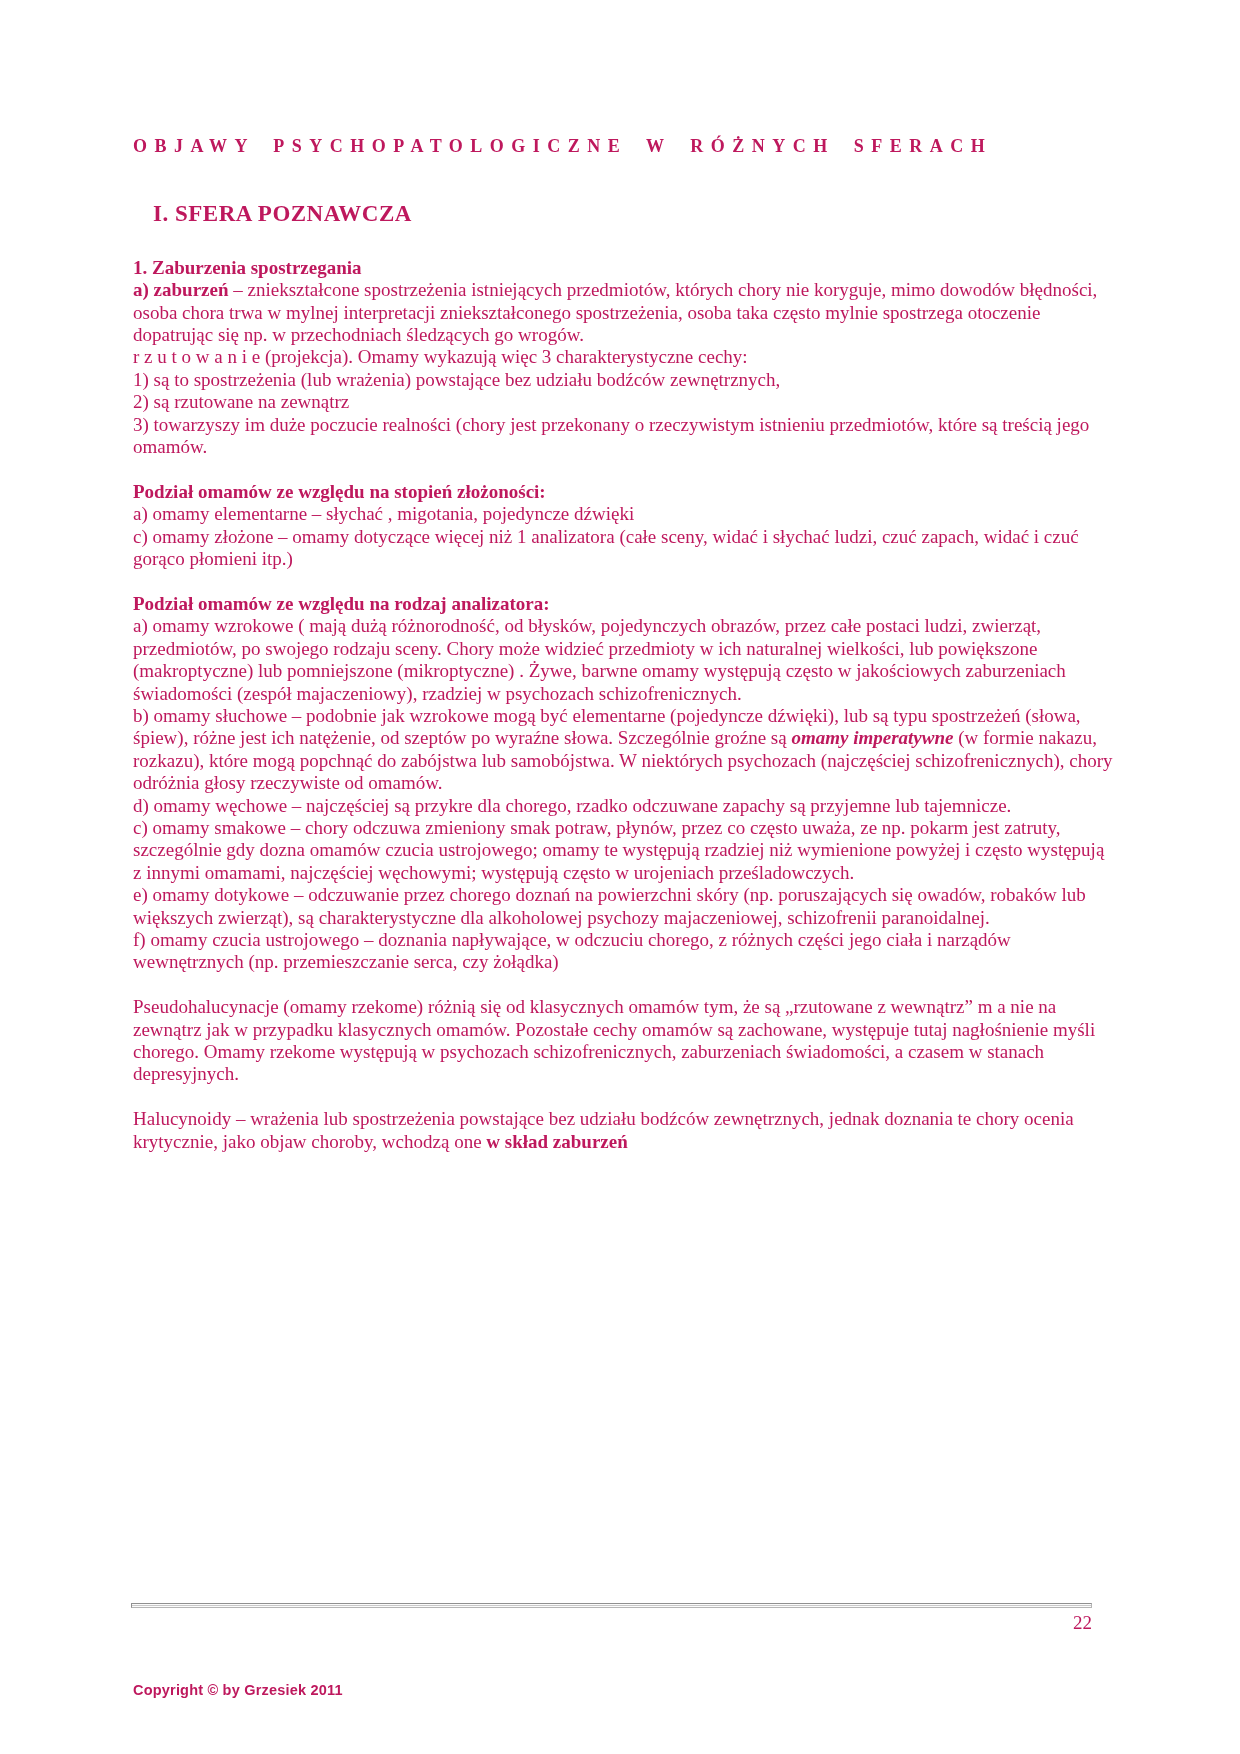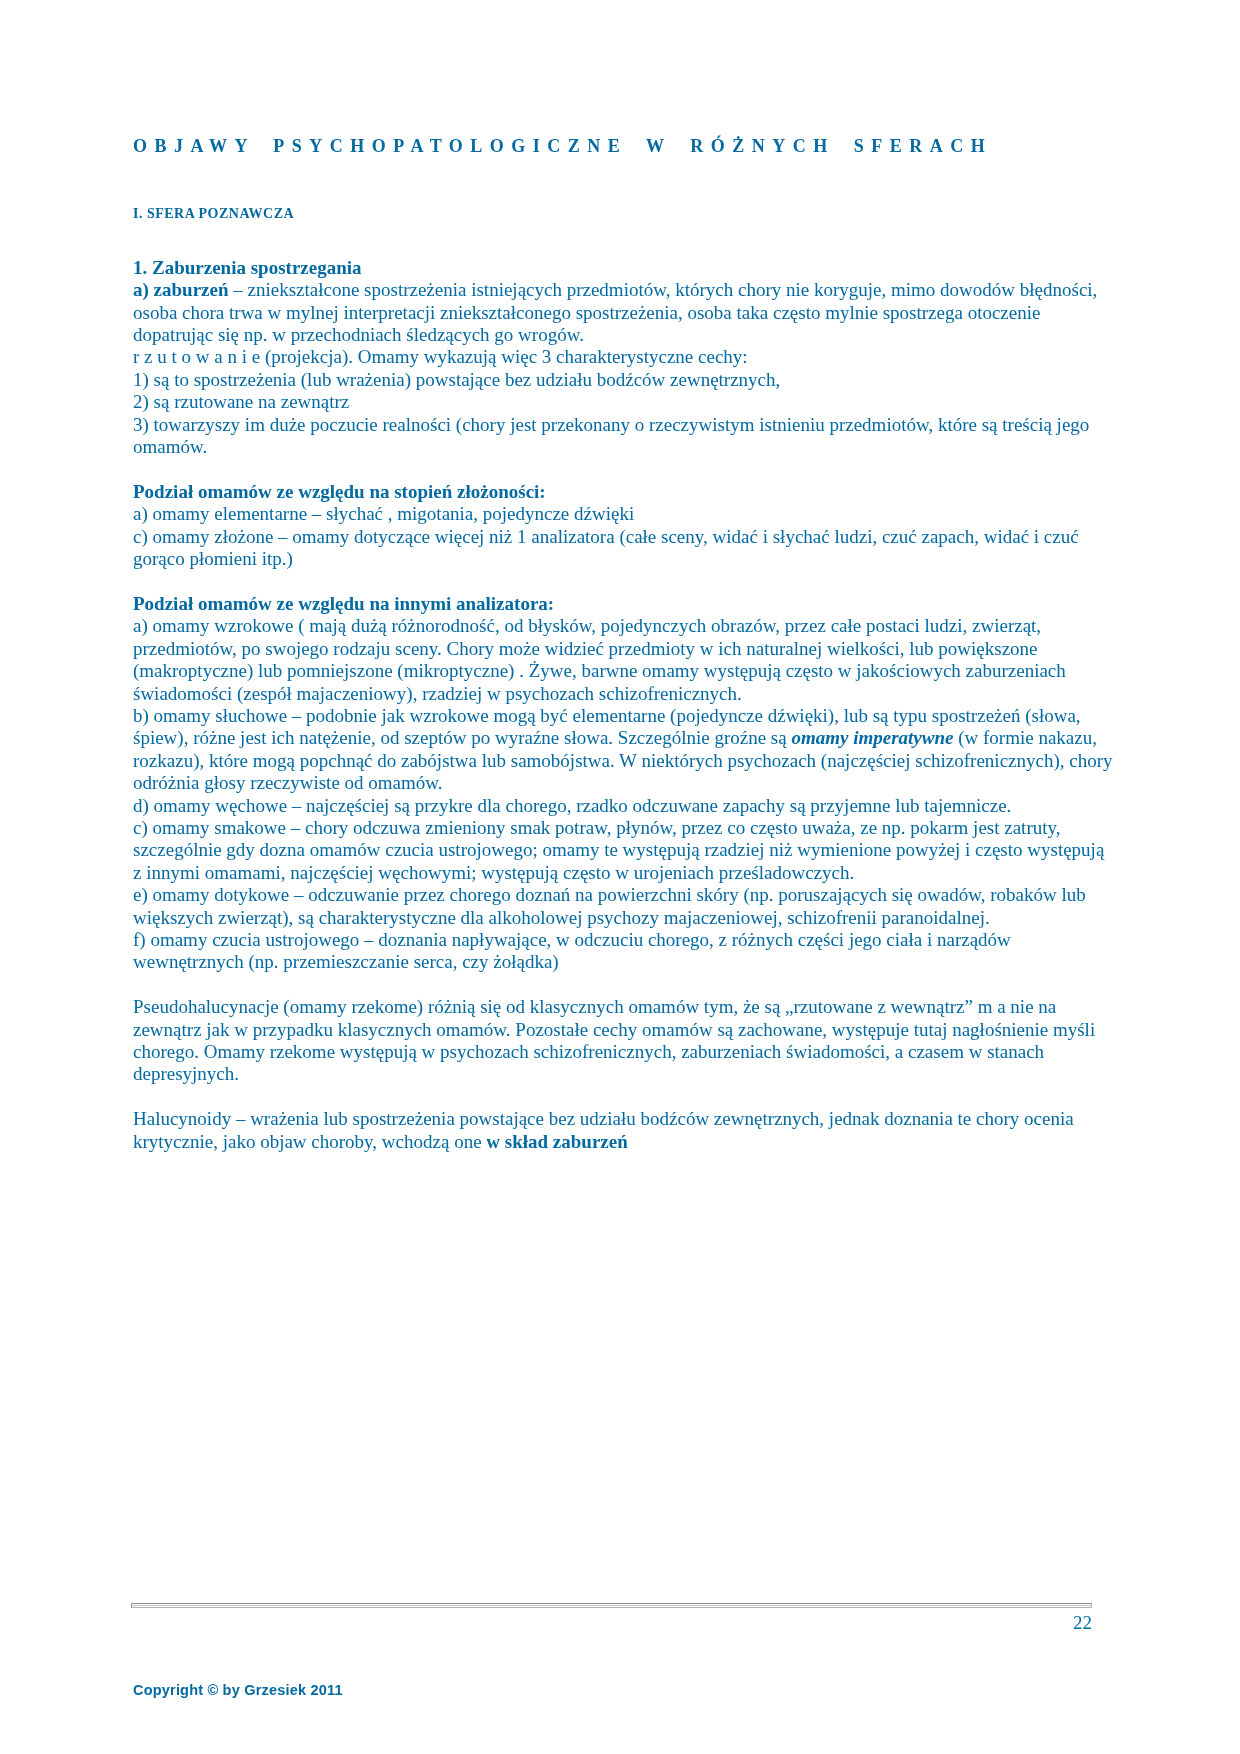--- a/index.html
+++ b/index.html
@@ -1,21 +1,21 @@
 <!DOCTYPE html>
 <html><head>
 <meta charset="utf-8">
 <style>
   html, body { margin: 0; padding: 0; background: #ffffff; }
   .page {
     position: relative;
     width: 1240px;
     height: 1754px;
     background: #ffffff;
-    color: #0369a1;
+    color: #be185d;
     font-family: "Liberation Serif", "DejaVu Serif", serif;
     overflow: hidden;
   }
   .content {
     position: absolute;
     left: 133px;
     top: 135px;
     width: 982px;
     font-size: 19px;
     line-height: 22.4px;
@@ -24,22 +24,23 @@
     font-weight: bold;
     font-size: 18px;
     letter-spacing: 7.5px;
     word-spacing: 7px;
     white-space: nowrap;
   }
   .gap-a { height: 46px; }
   .gap-b { height: 31px; }
   .doc-section {
     font-weight: bold;
-    font-size: 14px;
+    font-size: 23px;
     letter-spacing: 0.5px;
+    margin-left: 20px;
   }
   p.block { margin: 0; padding: 0; }
   p.blank { height: 22.4px; }
   p.h3 span { font-weight: bold; }
   span.bold { font-weight: bold; }
   span.italic { font-style: italic; }
   .footer-rule {
     position: absolute;
     left: 131px;
     top: 1603px;
@@ -90,21 +91,21 @@
         <p class="block body"><span class="bold">a) zaburzeń</span><span> – zniekształcone spostrzeżenia istniejących przedmiotów, których chory nie koryguje, mimo dowodów błędności, osoba chora trwa w mylnej interpretacji zniekształconego spostrzeżenia, osoba taka często mylnie spostrzega otoczenie dopatrując się np. w przechodniach śledzących go wrogów.</span></p>
         <p class="block body"><span>r z u t o w a n i e (projekcja). Omamy wykazują więc 3 charakterystyczne cechy:</span></p>
         <p class="block body"><span>1) są to spostrzeżenia (lub wrażenia) powstające bez udziału bodźców zewnętrznych,</span></p>
         <p class="block body"><span>2) są rzutowane na zewnątrz</span></p>
         <p class="block body"><span>3) towarzyszy im duże poczucie realności (chory jest przekonany o rzeczywistym istnieniu przedmiotów, które są treścią jego omamów.</span></p>
         <p class="block blank"></p>
         <p class="block h3"><span class="bold">Podział omamów ze względu na stopień złożoności:</span></p>
         <p class="block body"><span>a) omamy elementarne – słychać , migotania, pojedyncze dźwięki</span></p>
         <p class="block body"><span>c) omamy złożone – omamy dotyczące więcej niż 1 analizatora (całe sceny, widać i słychać ludzi, czuć zapach, widać i czuć gorąco płomieni itp.)</span></p>
         <p class="block blank"></p>
-        <p class="block h3"><span class="bold">Podział omamów ze względu na innymi analizatora:</span></p>
+        <p class="block h3"><span class="bold">Podział omamów ze względu na rodzaj analizatora:</span></p>
         <p class="block body"><span>a) omamy wzrokowe ( mają dużą różnorodność, od błysków, pojedynczych obrazów, przez całe postaci ludzi, zwierząt, przedmiotów, po swojego rodzaju sceny. Chory może widzieć przedmioty w ich naturalnej wielkości, lub powiększone (makroptyczne) lub pomniejszone (mikroptyczne) . Żywe, barwne omamy występują często w jakościowych zaburzeniach świadomości (zespół majaczeniowy), rzadziej w psychozach schizofrenicznych.</span></p>
         <p class="block body"><span>b) omamy słuchowe – podobnie jak wzrokowe mogą być elementarne (pojedyncze dźwięki), lub są typu spostrzeżeń (słowa, śpiew), różne jest ich natężenie, od szeptów po wyraźne słowa. Szczególnie groźne są </span><span class="bold italic">omamy imperatywne</span><span> (w formie nakazu, rozkazu), które mogą popchnąć do zabójstwa lub samobójstwa. W niektórych psychozach (najczęściej schizofrenicznych), chory odróżnia głosy rzeczywiste od omamów.</span></p>
         <p class="block body"><span>d) omamy węchowe – najczęściej są przykre dla chorego, rzadko odczuwane zapachy są przyjemne lub tajemnicze.</span></p>
         <p class="block body"><span>c) omamy smakowe – chory odczuwa zmieniony smak potraw, płynów, przez co często uważa, ze np. pokarm jest zatruty, szczególnie gdy dozna omamów czucia ustrojowego; omamy te występują rzadziej niż wymienione powyżej i często występują z innymi omamami, najczęściej węchowymi; występują często w urojeniach prześladowczych.</span></p>
         <p class="block body"><span>e) omamy dotykowe – odczuwanie przez chorego doznań na powierzchni skóry (np. poruszających się owadów, robaków lub większych zwierząt), są charakterystyczne dla alkoholowej psychozy majaczeniowej, schizofrenii paranoidalnej.</span></p>
         <p class="block body"><span>f) omamy czucia ustrojowego – doznania napływające, w odczuciu chorego, z różnych części jego ciała i narządów wewnętrznych (np. przemieszczanie serca, czy żołądka)</span></p>
         <p class="block blank"></p>
         <p class="block body"><span>Pseudohalucynacje (omamy rzekome) różnią się od klasycznych omamów tym, że są „rzutowane z wewnątrz” m a nie na zewnątrz jak w przypadku klasycznych omamów. Pozostałe cechy omamów są zachowane, występuje tutaj nagłośnienie myśli chorego. Omamy rzekome występują w psychozach schizofrenicznych, zaburzeniach świadomości, a czasem w stanach depresyjnych.</span></p>
         <p class="block blank"></p>
         <p class="block body"><span>Halucynoidy – wrażenia lub spostrzeżenia powstające bez udziału bodźców zewnętrznych, jednak doznania te chory ocenia krytycznie, jako objaw choroby, wchodzą one </span><span class="bold">w skład zaburzeń</span></p>

